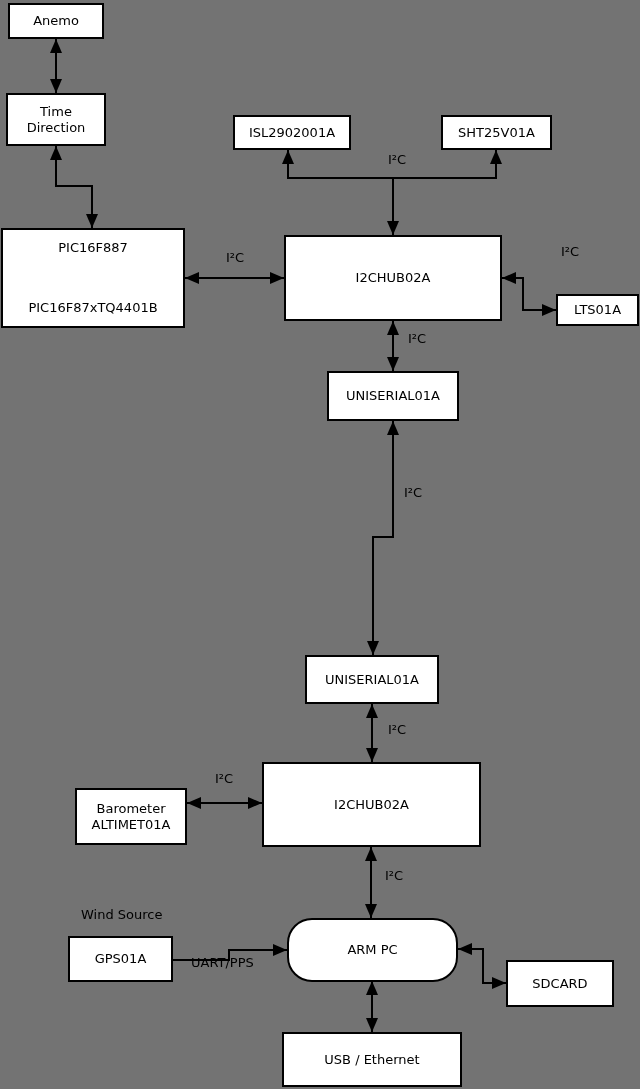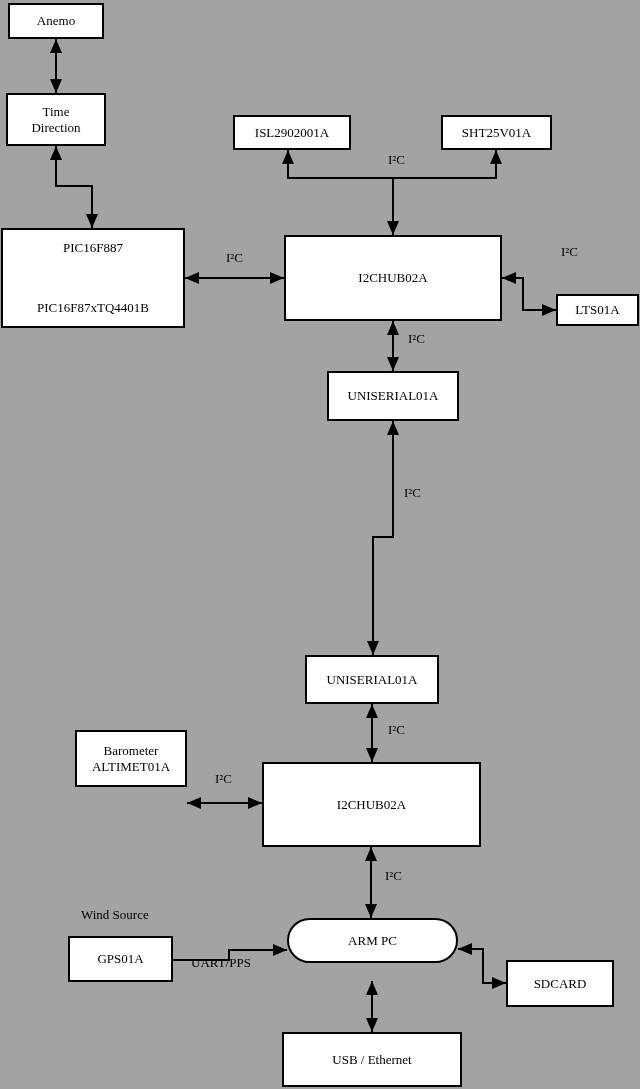--- a/index.html
+++ b/index.html
@@ -6,22 +6,21 @@
   body {
     width: 640px; height: 1089px;
     background: #ffffff;
     font-family: "DejaVu Sans", "Liberation Sans", sans-serif;
     color: #000000;
   }
   .canvas {
     position: relative;
     width: 640px; height: 1089px;
     overflow: hidden;
-    background: #a3a3a3;
-    font-family: Liberation Serif, serif;
+    background: #737373;
   }
   svg.wires { position: absolute; left: 0; top: 0; }
   .node {
     position: absolute;
     box-sizing: border-box;
     border: 2px solid #000000;
     background: #ffffff;
     display: flex;
     flex-direction: column;
     align-items: center;
@@ -102,30 +101,30 @@
   </div>
 
   <div class="node" style="left:305px; top:655px; width:134px; height:49px;">
     <span>UNISERIAL01A</span>
   </div>
 
   <div class="node" style="left:262px; top:762px; width:219px; height:85px;">
     <span>I2CHUB02A</span>
   </div>
 
-  <div class="node" style="left:75px; top:730px; width:112px; height:57px;">
+  <div class="node" style="left:75px; top:788px; width:112px; height:57px;">
     <span>Barometer</span>
     <span>ALTIMET01A</span>
   </div>
 
   <div class="node" style="left:68px; top:936px; width:105px; height:46px;">
     <span>GPS01A</span>
   </div>
 
-  <div class="node" style="left:287px; top:918px; width:171px; height:45px;border-radius:25px;">
+  <div class="node" style="left:287px; top:918px; width:171px; height:64px;border-radius:25px;">
     <span>ARM PC</span>
   </div>
 
   <div class="node" style="left:506px; top:960px; width:108px; height:47px;">
     <span>SDCARD</span>
   </div>
 
   <div class="node" style="left:282px; top:1032px; width:180px; height:55px;">
     <span>USB / Ethernet</span>
   </div>

